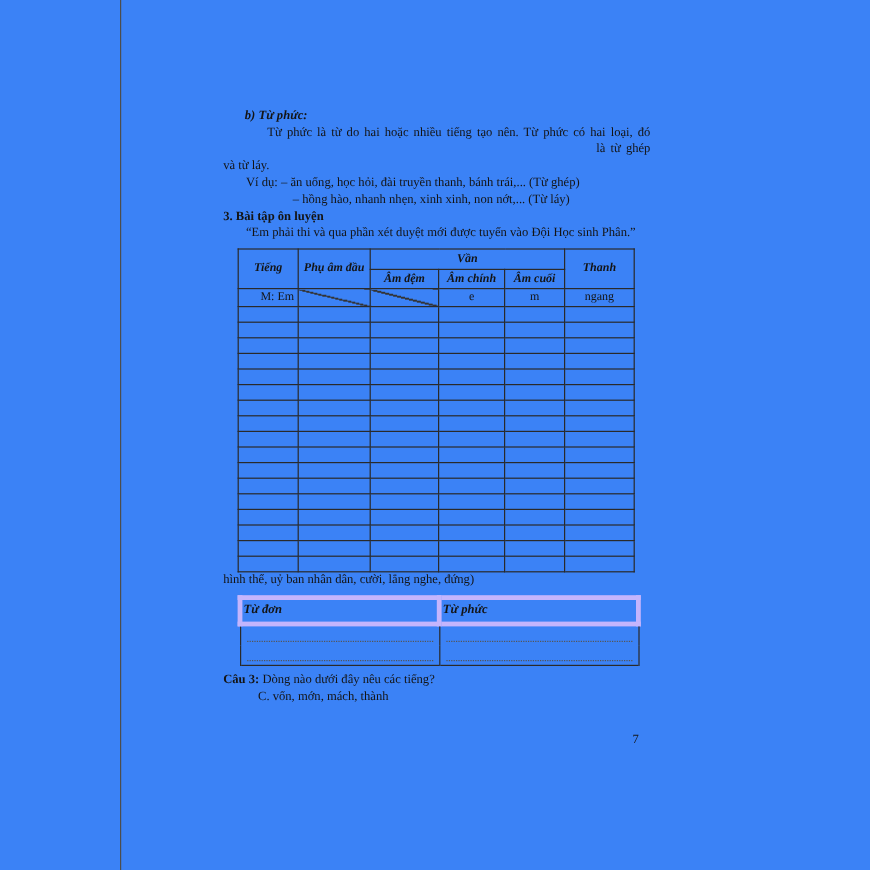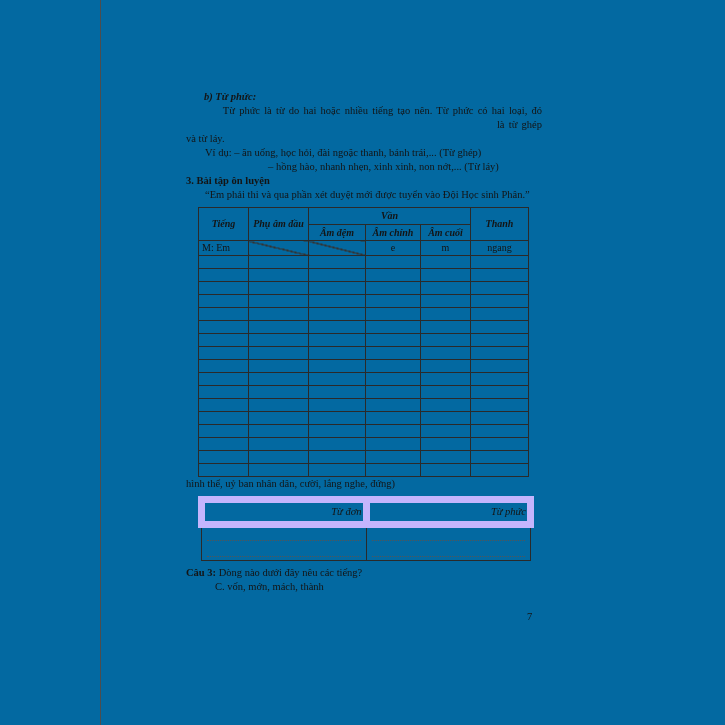--- a/index.html
+++ b/index.html
@@ -1,20 +1,20 @@
 <!DOCTYPE html>
 <html><head>
 <meta charset="utf-8">
 <style>
   html, body { margin: 0; padding: 0; background: #ffffff; }
   .page {
     position: relative;
     width: 725px;
     height: 725px;
-    background: #0369a1;
+    background: #3b82f6;
     font-family: "Liberation Serif", "DejaVu Serif", serif;
     color: #141414;
     overflow: hidden;
   }
   .left-rule {
     position: absolute;
     left: 100px;
     top: 0;
     width: 1px;
     height: 725px;
@@ -27,21 +27,21 @@
     width: 356px;
     font-size: 10.5px;
     line-height: 14px;
   }
   .line { min-height: 14px; }
   .bi { font-weight: bold; font-style: italic; }
   .b  { font-weight: bold; }
   .ind-head { margin-left: 18px; }
   .ind-para { margin-left: 28px; text-align: right; }
   .ind-ex   { margin-left: 19px; }
-  .ind-ex2  { margin-left: 82px; }
+  .ind-ex2  { margin-left: 58px; }
   .ind-quote{ margin-left: 19px; }
   .ind-opt  { margin-left: 29px; }
   .just     { word-spacing: 1.6px; }
 
   
   table.t1 {
     border-collapse: collapse;
     table-layout: fixed;
     width: 330px;
     margin: 5px 17px 0 12px;
@@ -53,42 +53,42 @@
     font-size: 10px;
     line-height: 12px;
     padding: 0 2px;
     height: 12px;
     overflow: hidden;
   }
   table.t1 tr.h1 td { height: 16px; }
   table.t1 tr.h2 td { height: 15px; }
   table.t1 tr.d1 td { height: 14px; }
   table.t1 .hb { font-weight: bold; font-style: italic; }
-  table.t1 .cell-left { text-align: left; padding-left: 3px; }
+  table.t1 .cell-left { text-align: left; padding-left: 18px; }
   td.slash {
     background: linear-gradient(to top right,
       transparent calc(50% - 0.7px),
       #333 calc(50% - 0.7px),
       #333 calc(50% + 0.7px),
       transparent calc(50% + 0.7px));
   }
 
   
   table.t2 {
     border-collapse: collapse;
     table-layout: fixed;
     width: 336px;
     margin: 5px 0 0 12px;
     border: 1px solid #2a2a2a;
   }
   table.t2 td { width: 50%; }
   table.t2 tr.h td {
-    border: 7px solid #c4b5fd;
-    text-align: right;
-    font-weight: normal;
+    border: 4px solid #c4b5fd;
+    text-align: left;
+    font-weight: bold;
     font-style: italic;
     font-size: 10.5px;
     height: 16px;
     line-height: 16px;
   }
   table.t2 tr.dotrow td {
     border-left: 1px solid #2a2a2a;
     border-right: 1px solid #2a2a2a;
     border-top: none;
     border-bottom: none;
@@ -117,21 +117,21 @@
 <body>
 
 <div class="page">
   <div class="left-rule"></div>
 
   <div class="content">
 
     <div class="line bi ind-head">b) Từ phức:</div>
     <div class="line ind-para just">Từ phức là từ do hai hoặc nhiều tiếng tạo nên. Từ phức có hai loại, đó là từ ghép</div>
     <div class="line">và từ láy.</div>
-    <div class="line ind-ex">Ví dụ: – ăn uống, học hỏi, đài ngoặc thanh, bánh trái,... (Từ ghép)</div>
+    <div class="line ind-ex">Ví dụ: – ăn uống, học hỏi, đài truyền thanh, bánh trái,... (Từ ghép)</div>
     <div class="line ind-ex2">– hồng hào, nhanh nhẹn, xinh xinh, non nớt,... (Từ láy)</div>
 
     <div class="line b">3. Bài tập ôn luyện</div>
 
     <div class="line ind-quote">“Em phải thi và qua phần xét duyệt mới được tuyển vào Đội Học sinh Phân.”</div>
 
     <table class="t1">
       <colgroup>
         <col style="width:50px">
           <col style="width:60px">

